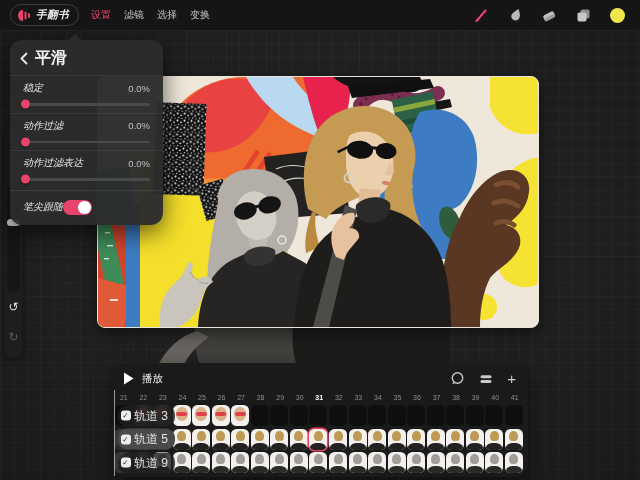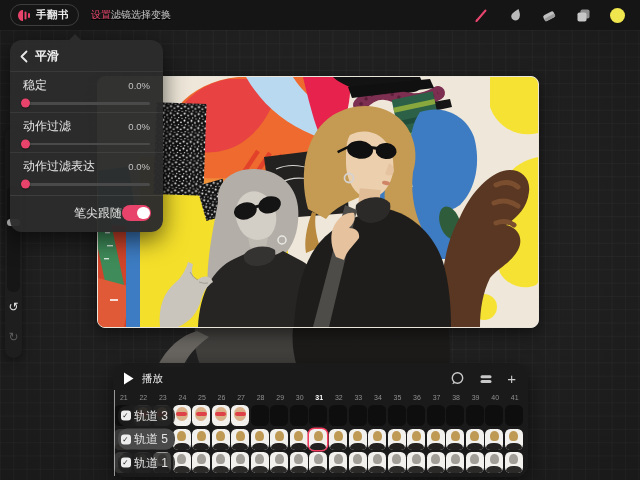--- a/index.html
+++ b/index.html
@@ -14,22 +14,22 @@
       linear-gradient(rgba(255,255,255,.035) 1px, transparent 1px),
       linear-gradient(90deg, rgba(255,255,255,.035) 1px, transparent 1px),
       #232323;
     background-size:auto,13.3px 13.3px,13.3px 13.3px,auto;z-index:1;}
 
   
   .topbar{position:absolute;left:0;top:0;width:640px;height:30px;background:#151515;z-index:9;
     display:flex;align-items:center;}
   .app-chip{display:flex;align-items:center;gap:5px;margin-left:10px;height:20px;
     padding:0 9px 0 6px;border:1px solid #3d3d3d;border-radius:11px;}
-  .app-title{font-size:10.5px;font-weight:700;color:#ececec;letter-spacing:.5px;}
-  .menu{display:flex;align-items:center;margin-left:12px;text-decoration:underline;}
+  .app-title{font-size:10.5px;font-weight:700;color:#ececec;letter-spacing:.5px;font-style:italic;}
+  .menu{display:flex;align-items:center;gap:13px;margin-left:12px;}
   .menu-item{font-size:10px;color:#c4c4c4;cursor:default;}
   .menu-item.active{color:var(--accent);}
   .tools{margin-left:auto;display:flex;align-items:center;gap:16px;margin-right:14px;}
   .tool-btn{width:18px;height:18px;display:flex;align-items:center;justify-content:center;}
   .color-dot{width:15px;height:15px;border-radius:50%;background:#f0e74f;}
 
   
   .canvas-wrap{position:absolute;left:97px;top:76px;width:440px;height:250px;border-radius:8px;
     border:1.5px solid #e9e5da;box-shadow:0 5px 18px rgba(0,0,0,.55);overflow:hidden;
     background:#efe8da;z-index:3;}
@@ -44,29 +44,29 @@
   .side-icon{position:absolute;left:0;width:17px;text-align:center;font-size:12px;line-height:14px;}
   .undo{top:172px;color:#e0e0e0;}
   .redo{top:202px;color:#5c5c5c;}
 
   
   .smooth-panel{position:absolute;left:10px;top:40px;width:153px;background:rgba(43,43,43,.97);
     border-radius:12px;z-index:8;box-shadow:0 8px 24px rgba(0,0,0,.6);padding-bottom:6px;}
   .smooth-panel::before{content:"";position:absolute;left:58px;top:-6px;border-left:7px solid transparent;
     border-right:7px solid transparent;border-bottom:7px solid #2b2b2b;}
   .sp-header{display:flex;align-items:center;gap:7px;padding:8px 12px 6px 10px;}
-  .sp-title{font-size:12px;font-weight:700;color:#f2f2f2;}
+  .sp-title{font-size:16px;font-weight:700;color:#f2f2f2;}
   .sp-group{padding:5px 13px 7px 13px;border-top:1px solid rgba(255,255,255,.07);}
   .sp-line{display:flex;justify-content:space-between;align-items:center;}
-  .sp-label{font-size:12px;color:#e6e6e6;}
+  .sp-label{font-size:10px;color:#e6e6e6;font-style:italic;}
   .sp-value{font-size:9.5px;color:#c2c2c2;}
   .sp-track{position:relative;margin-top:8px;height:2.5px;background:#4a4a4a;border-radius:2px;}
   .sp-knob{position:absolute;top:50%;width:9px;height:9px;border-radius:50%;background:var(--accent);
     transform:translate(-2px,-50%);box-shadow:0 1px 2px rgba(0,0,0,.5);}
-  .sp-toggle-row{display:flex;justify-content:flex-end;align-items:center;
+  .sp-toggle-row{display:flex;justify-content:flex-start;align-items:center;
     padding:9px 12px 4px 13px;border-top:1px solid rgba(255,255,255,.09);margin-top:2px;}
   .toggle{width:29px;height:15.5px;border-radius:8px;background:var(--accent);position:relative;}
   .toggle .tk{position:absolute;right:1.5px;top:1.5px;width:12.5px;height:12.5px;border-radius:50%;background:#fff;}
 
   
   .timeline{position:absolute;left:113px;top:363px;width:415px;height:114px;background:rgba(27,27,27,.98);
     border-radius:13px;z-index:6;box-shadow:0 6px 20px rgba(0,0,0,.55);overflow:hidden;}
   .tl-header{display:flex;align-items:center;height:27px;padding:2px 12px 0 10px;}
   .tl-play{display:flex;gap:8px;}
   .tl-play-label{font-size:10.5px;color:#f0f0f0;}
@@ -458,18 +458,18 @@
         <div class="cell thumb thumb-gray"></div>
         <div class="cell thumb thumb-gray"></div>
         <div class="cell thumb thumb-gray"></div>
         <div class="cell thumb thumb-gray"></div>
         <div class="cell thumb thumb-gray"></div>
         <div class="cell thumb thumb-gray"></div>
         <div class="cell thumb thumb-gray"></div>
         <div class="cell thumb thumb-gray"></div>
         <div class="track-pill">
           <span class="track-check">✓</span>
-          <span class="track-name">轨道 1</span>
+          <span class="track-name">轨道 9</span>
         </div>
       </div>
     </div>
 </section>
 <div class="playhead"></div>
 
 </body></html>

